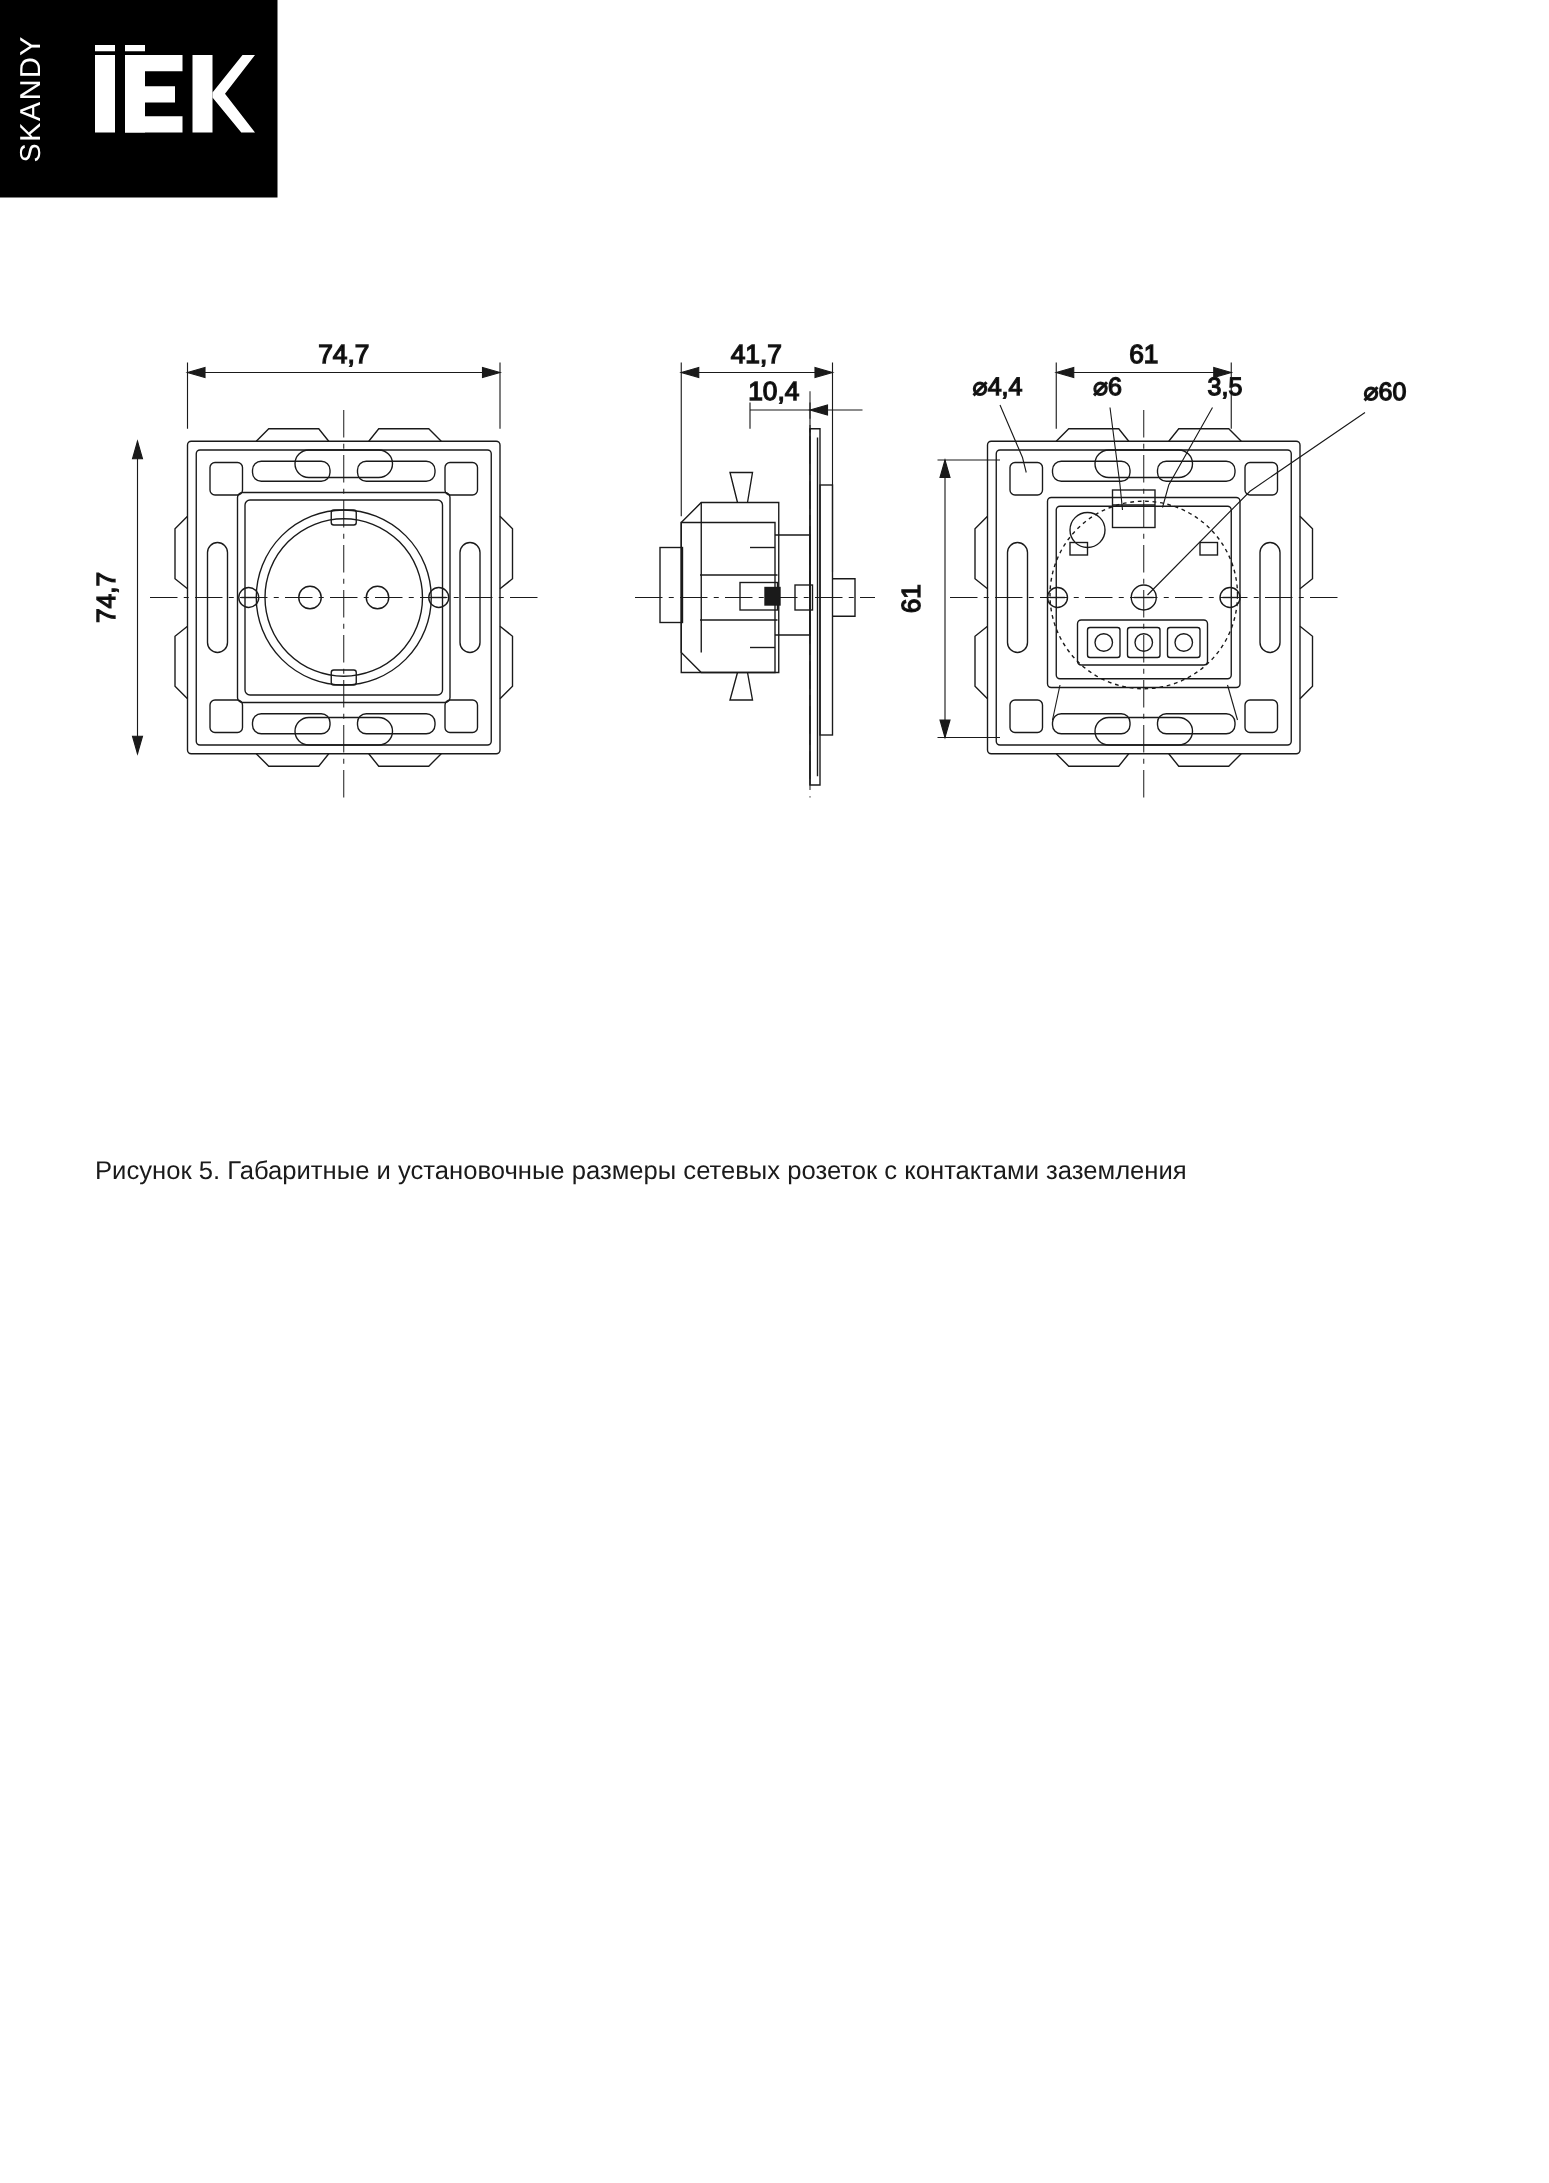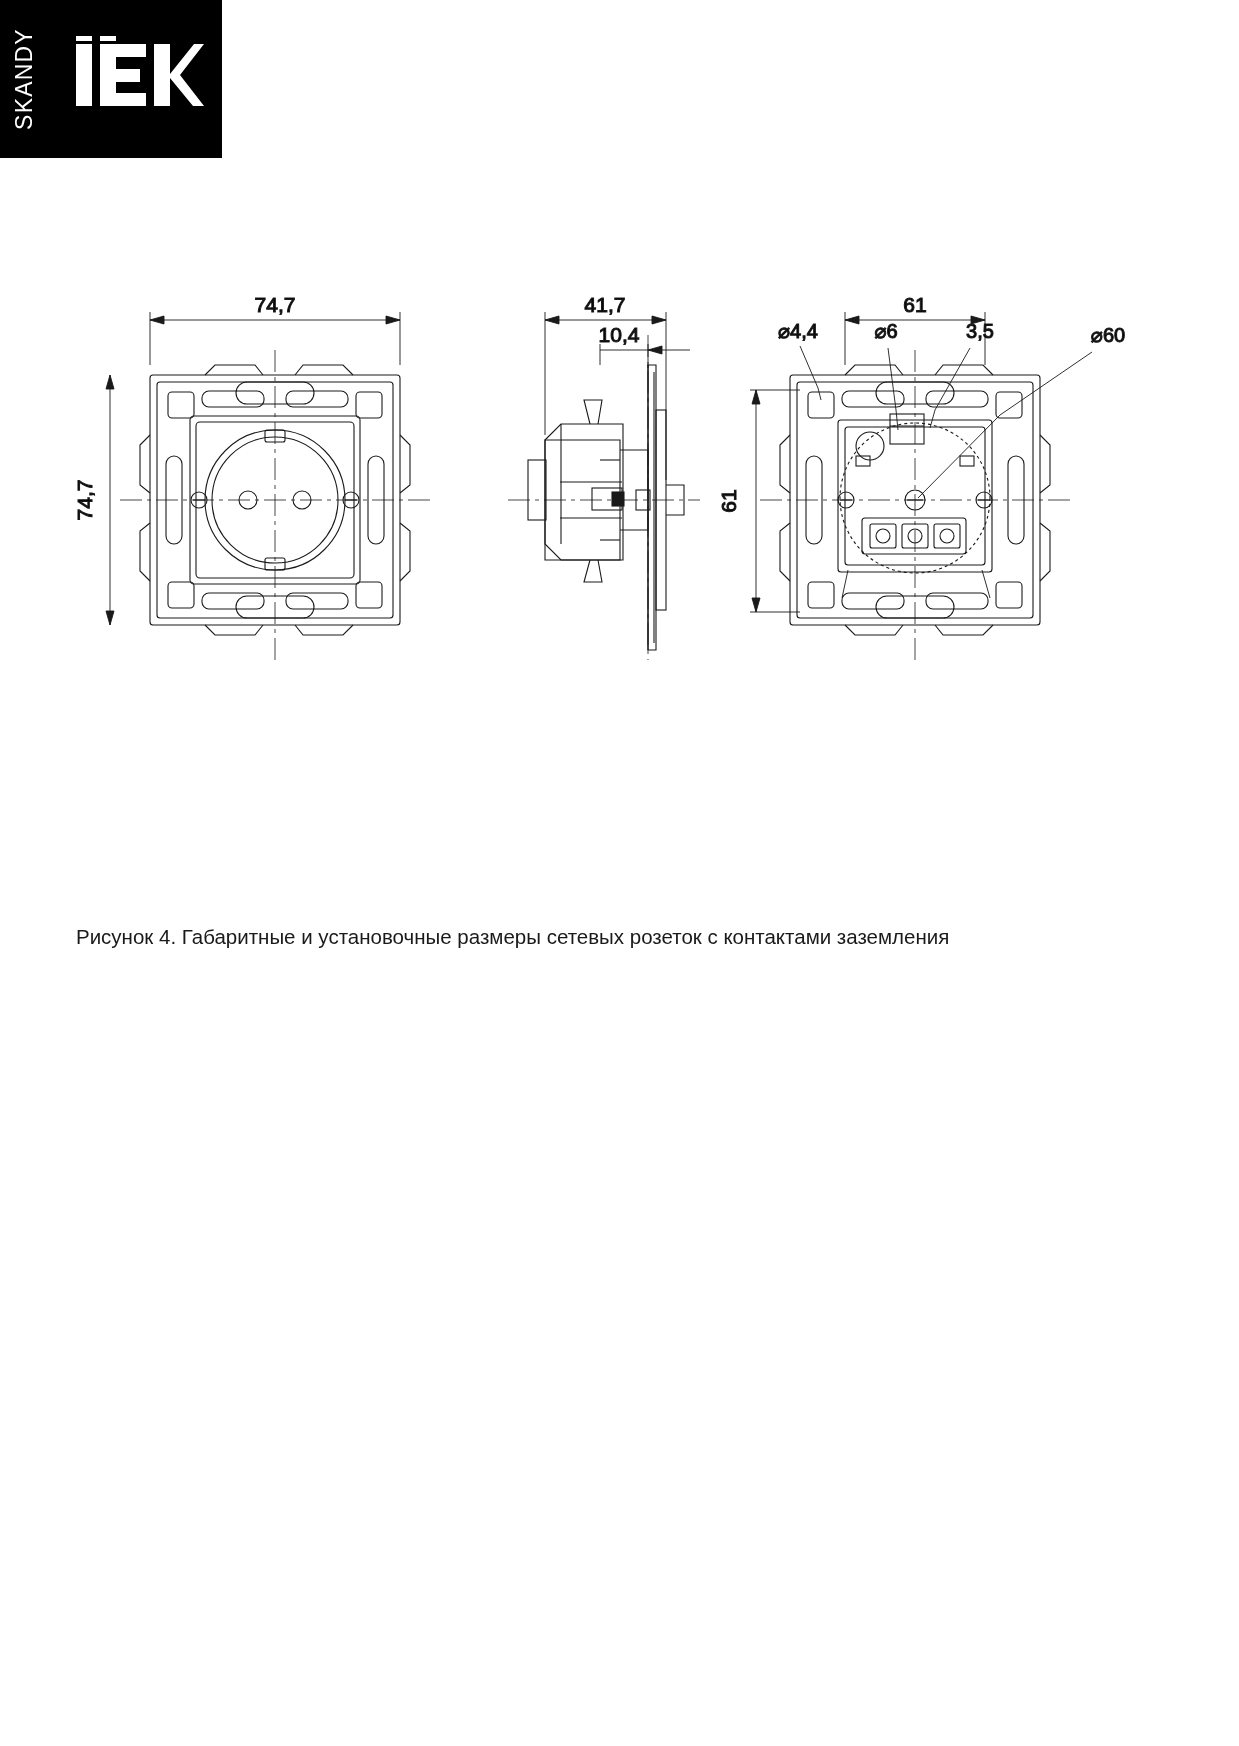--- a/index.html
+++ b/index.html
@@ -49,21 +49,21 @@
     width: 130px;
     height: 80px;
     display: flex;
     align-items: center;
   }
 
   
   .drawing {
     position: absolute;
     left: 0;
-    top: 260px;
+    top: 238px;
     width: 1239px;
     height: 430px;
   }
   .drawing svg { display: block; }
 
   
   .caption {
     position: absolute;
     left: 76px;
     top: 924px;
@@ -327,13 +327,13 @@
     <g stroke-width="0.9">
       <path d="M848,310 L842,338"></path>
       <path d="M982,310 L990,338"></path>
     </g>
   </g>
 
   </g>
 </svg>
 </div>
 
-<div class="caption">Рисунок 4. Габаритные и установочные размеры сетевых розеток с контактами заземления</div>
+<div class="caption">Рисунок 5. Габаритные и установочные размеры сетевых розеток с контактами заземления</div>
 
 </body></html>

